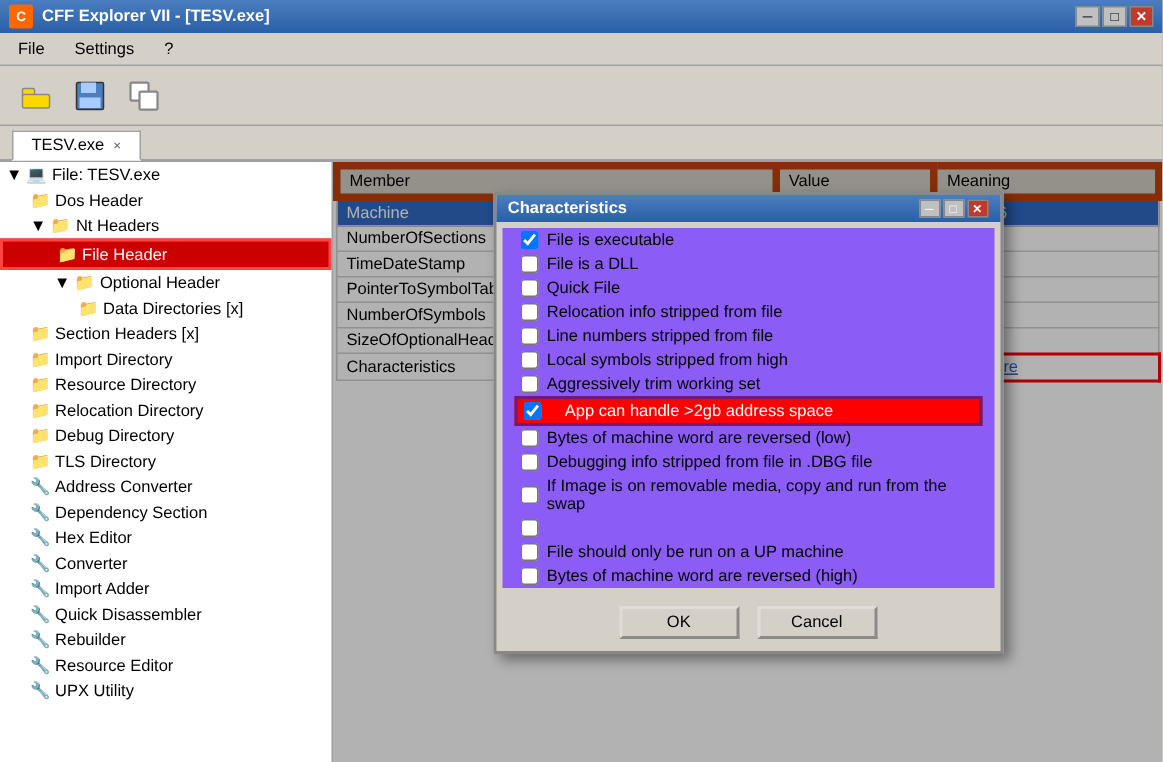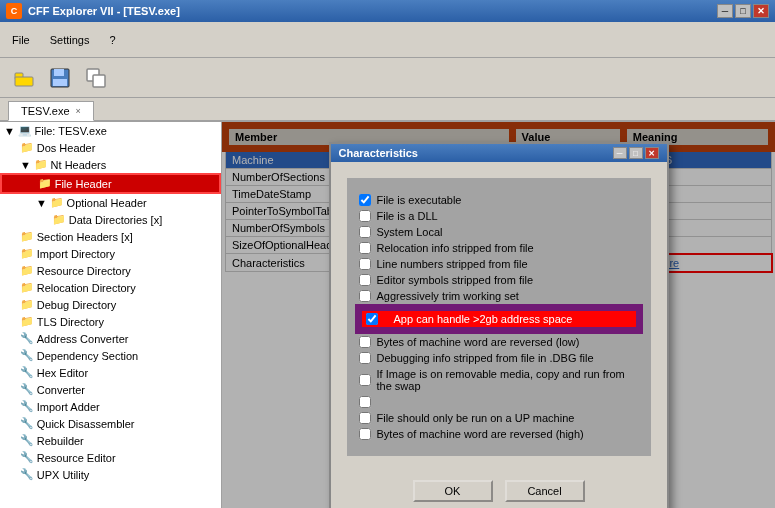--- a/index.html
+++ b/index.html
@@ -46,21 +46,21 @@
       font-size: 9px;
       display: flex; align-items: center; justify-content: center;
       cursor: pointer;
       color: #000;
     }
     .title-btn.close { background: #c0392b; color: white; }
 
     
     .menu-bar {
       background: #d4d0c8;
-      height: 36px;
+      height: 22px;
       display: flex;
       align-items: center;
       padding: 0 4px;
       border-bottom: 1px solid #a0a0a0;
       gap: 4px;
     }
     .menu-item {
       padding: 2px 8px;
       font-size: 11px;
       cursor: pointer;
@@ -153,24 +153,24 @@
     }
 
     
     .data-table {
       width: 100%;
       border-collapse: collapse;
       font-size: 11px;
     }
     .data-table th {
       background: #d4d0c8;
-      border: 7px solid #c2410c;
+      border: 5px solid #c2410c;
       padding: 2px 6px;
       text-align: left;
-      font-weight: bold;
+      font-weight: normal;
     }
     .data-table td {
       border: 1px solid #d0d0d0;
       padding: 2px 6px;
     }
     .data-table tr.selected td {
       background: #316ac5;
       color: white;
     }
 
@@ -209,37 +209,37 @@
       width: 14px; height: 12px;
       background: #c0c0c0;
       border: 1px solid #888;
       font-size: 8px;
       display: flex; align-items: center; justify-content: center;
       cursor: pointer;
     }
     .dialog-title-btn.close-btn { background: #c0392b; color: white; }
 
     .dialog-content {
-      padding: 14px 12px;
-      background: #a3a3a3;
-      margin: 16px;
+      padding: 0 12px;
+      background: #8b5cf6;
+      margin: 4px;
     }
     .checkbox-item {
       display: flex;
       align-items: center;
       gap: 6px;
       padding: 2px 0;
       font-size: 11px;
     }
     .checkbox-item.highlighted-row {
       background: #ff0000;
       color: white;
       margin: 0 -4px;
       padding: 2px 4px;
-      border: 7px solid #701a75;
+      border: 2px solid #701a75;
       gap: 16px;
     }
     .checkbox-item input[type="checkbox"] {
       width: 12px; height: 12px;
     }
 
     .dialog-buttons {
       display: flex;
       justify-content: center;
       gap: 12px;
@@ -464,33 +464,33 @@
           <div class="checkbox-item">
             <input type="checkbox" checked="" style="">
             <span>File is executable</span>
           </div>
           <div class="checkbox-item">
             <input type="checkbox" style="">
             <span>File is a DLL</span>
           </div>
           <div class="checkbox-item">
             <input type="checkbox" style="">
-            <span>System Local</span>
+            <span>Quick File</span>
           </div>
           <div class="checkbox-item">
             <input type="checkbox" style="">
             <span>Relocation info stripped from file</span>
           </div>
           <div class="checkbox-item">
             <input type="checkbox" style="">
             <span>Line numbers stripped from file</span>
           </div>
           <div class="checkbox-item">
             <input type="checkbox" style="">
-            <span>Editor symbols stripped from file</span>
+            <span>Local symbols stripped from high</span>
           </div>
           <div class="checkbox-item">
             <input type="checkbox" style="">
             <span>Aggressively trim working set</span>
           </div>
 
           <div class="checkbox-item highlighted-row">
             <input type="checkbox" checked="" style="">
             <span>App can handle &gt;2gb address space</span>
           </div>

